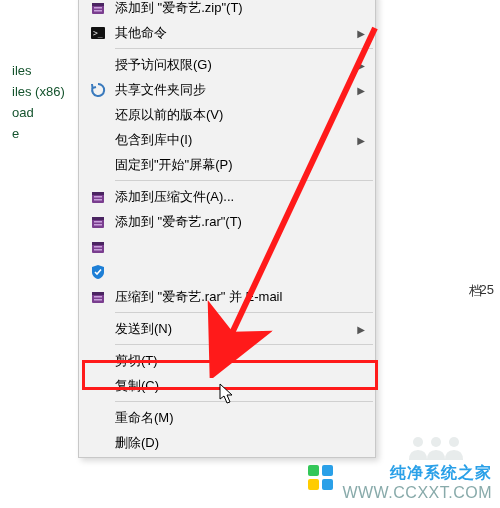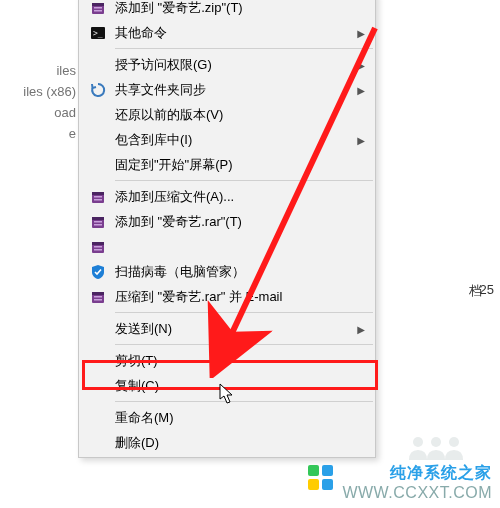--- a/index.html
+++ b/index.html
@@ -1,21 +1,21 @@
 <!DOCTYPE html>
 <html><head>
 <meta charset="utf-8">
 <style>
   * { box-sizing: border-box; margin: 0; padding: 0; }
   html, body { width: 500px; height: 508px; overflow: hidden; font-family: "Microsoft YaHei", "Segoe UI", sans-serif; font-size: 13px; background: #ffffff; color: #000; }
   .bg-left {
     position: absolute; left: 0; top: 0; width: 80px; height: 100%;
     background: #fff; padding-top: 60px;
   }
-  .bg-left .folder-label { color: #737373; padding: 3px 4px 3px 12px; text-align: right; font-size: 13px; white-space: nowrap; }
+  .bg-left .folder-label { color: #14532d; padding: 3px 4px 3px 12px; font-size: 13px; white-space: nowrap; }
   .bg-right {
     position: absolute; right: 0; top: 0; bottom: 0; left: 375px; background: #fff;
   }
   .bg-right .col { position: absolute; right: 18px; top: 282px; font-size: 13px; color: #333;}
   .bg-right .col2 { position: absolute; right: 6px; top: 282px; font-size: 13px; color: #333; padding-left: 47px;}
   .bg-highlight {
     position: absolute; left: 0; right: 0; top: 240px; height: 22px;
     background: #d5e8f7;
   }
 
@@ -179,21 +179,20 @@
         </svg>
       </span>
     </div>
     <div class="menu-item">
       <span class="icon-slot">
         <svg width="16" height="16" viewBox="0 0 16 16">
           <path d="M8 1 L14 3 V8 C14 12 11 14.5 8 15 C5 14.5 2 12 2 8 V3 Z" fill="#1e7fd6"></path>
           <path d="M5 8 L7 10 L11 5.5" fill="none" stroke="#fff" stroke-width="1.6"></path>
         </svg>
       </span>
-      <span class="label">扫描病毒（电脑管家）</span>
     </div>
     <div class="menu-item">
       <span class="icon-slot">
         <svg width="16" height="16" viewBox="0 0 16 16">
           <rect x="2" y="3" width="12" height="11" fill="#7a3e8f" rx="1"></rect>
           <rect x="2" y="3" width="12" height="3" fill="#4a2461"></rect>
           <rect x="4" y="7" width="8" height="1.5" fill="#c9a0dc"></rect>
           <rect x="4" y="10" width="8" height="1.5" fill="#c9a0dc"></rect>
         </svg>
       </span>

